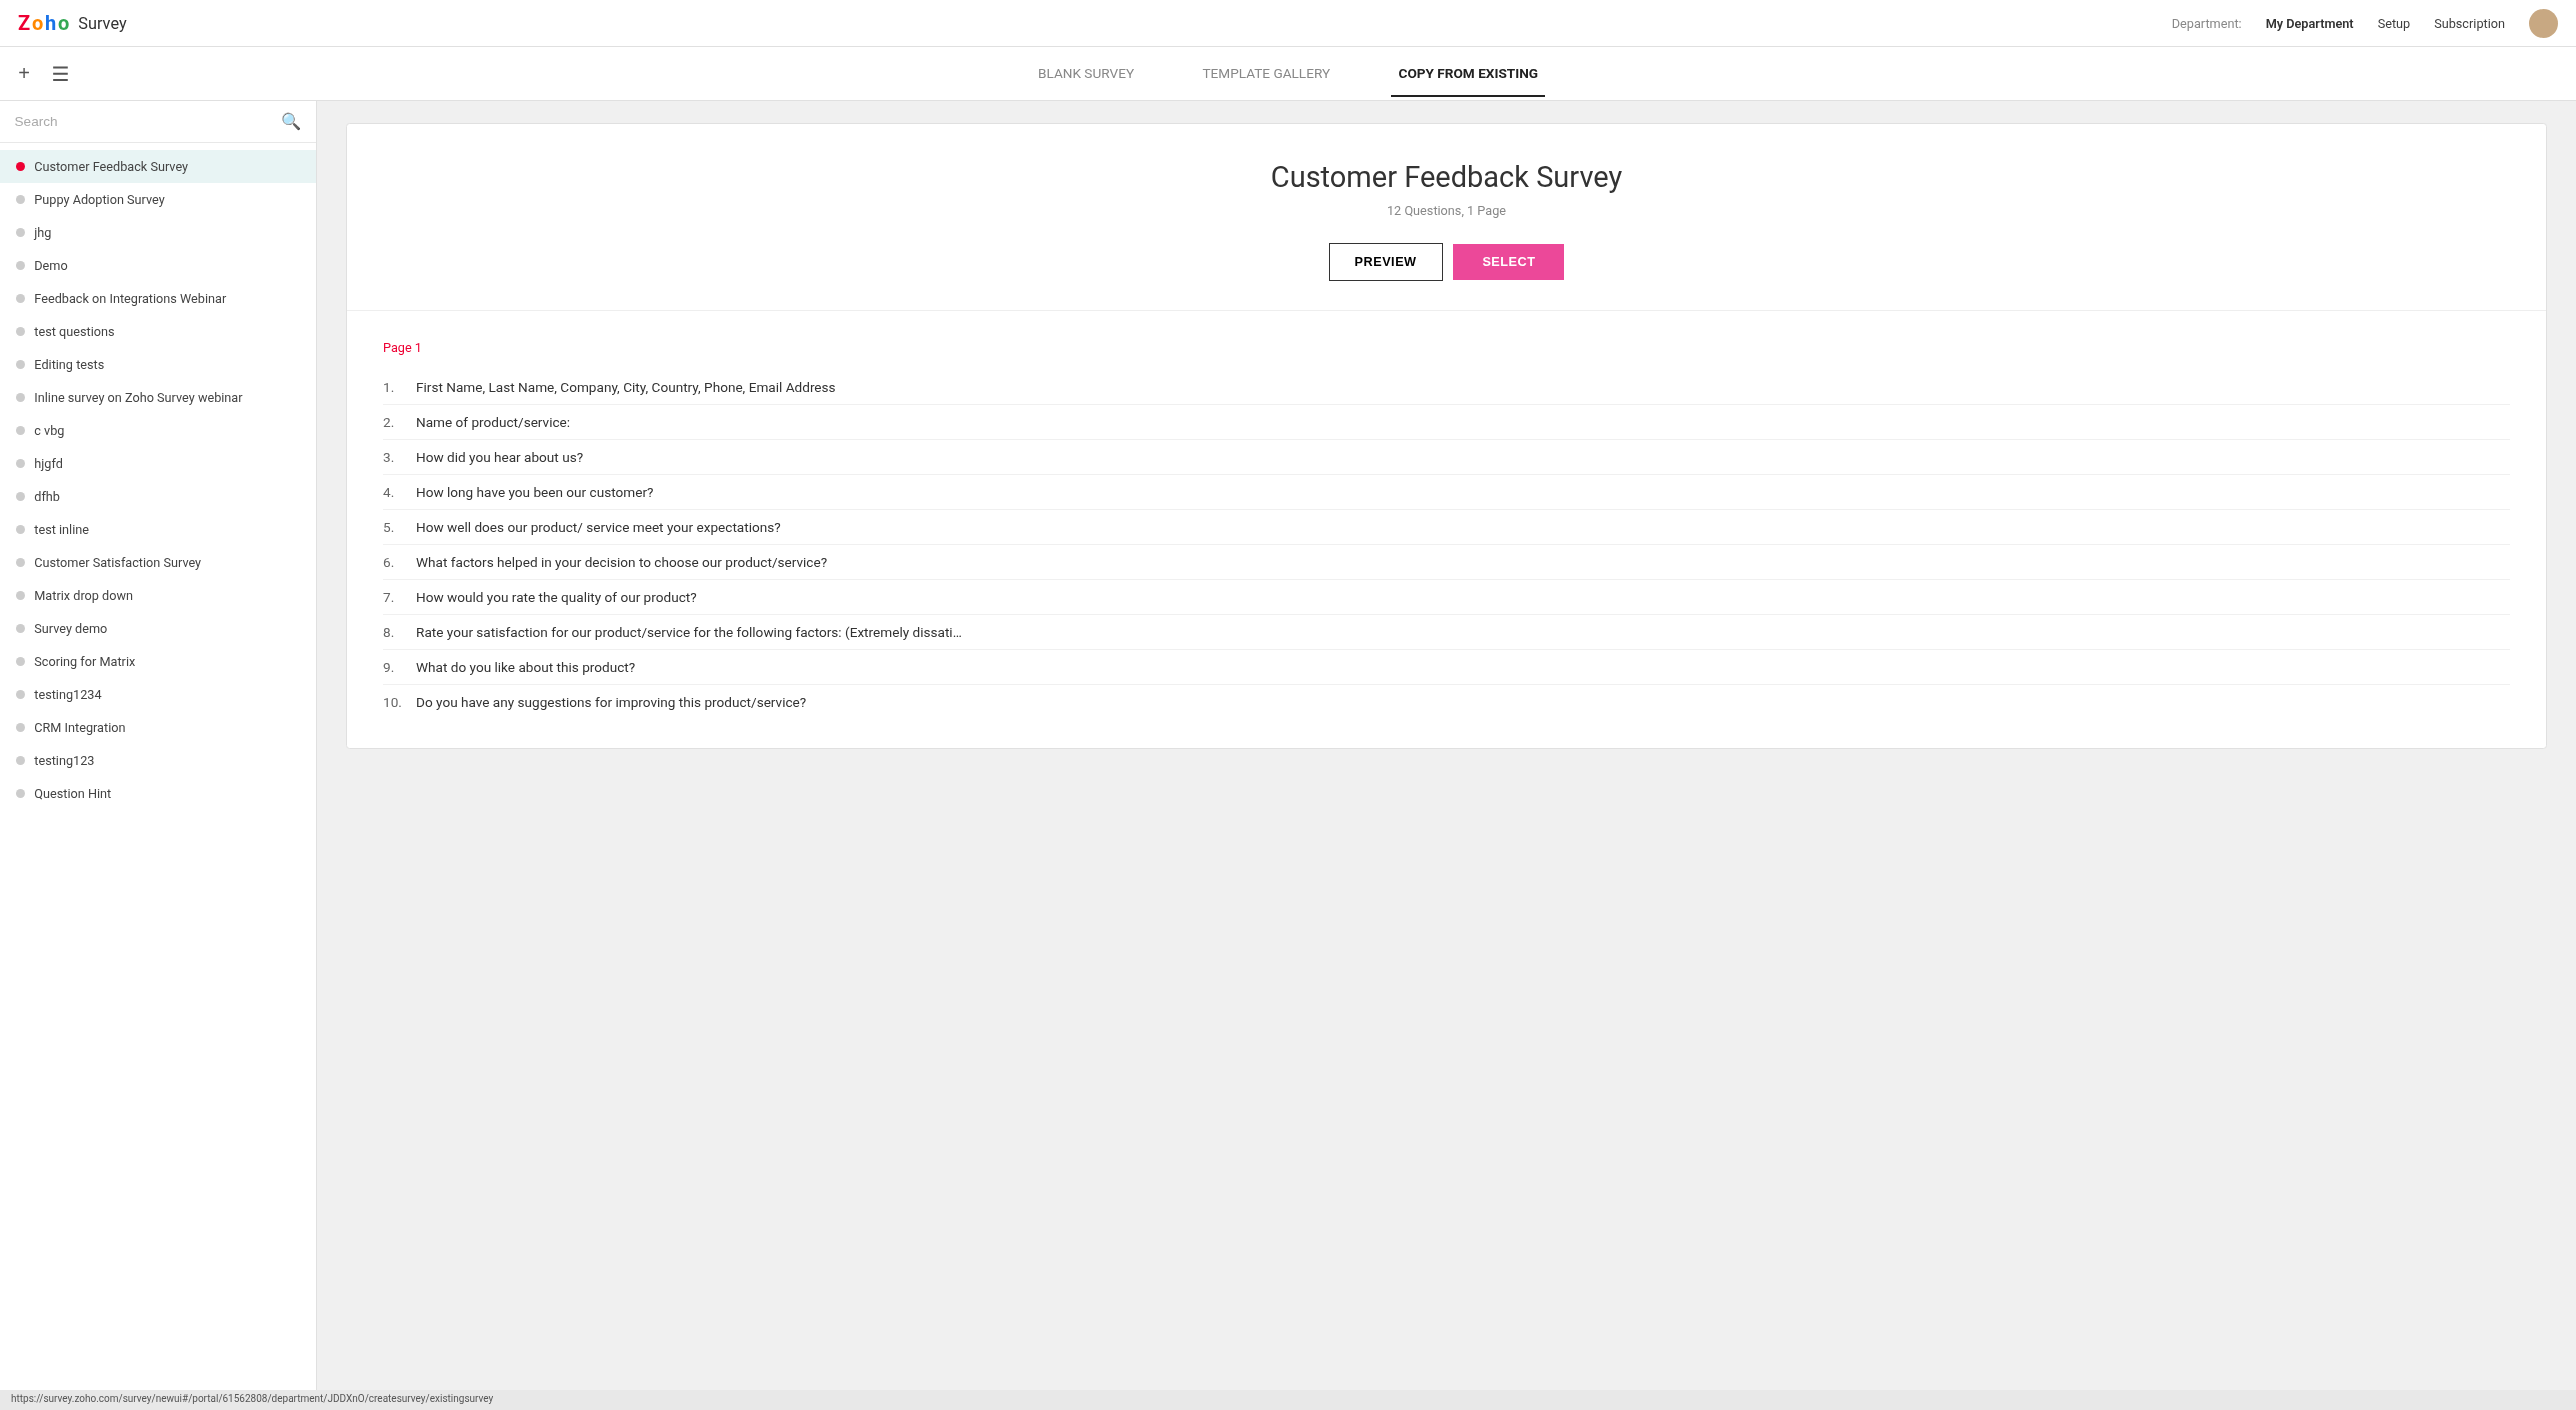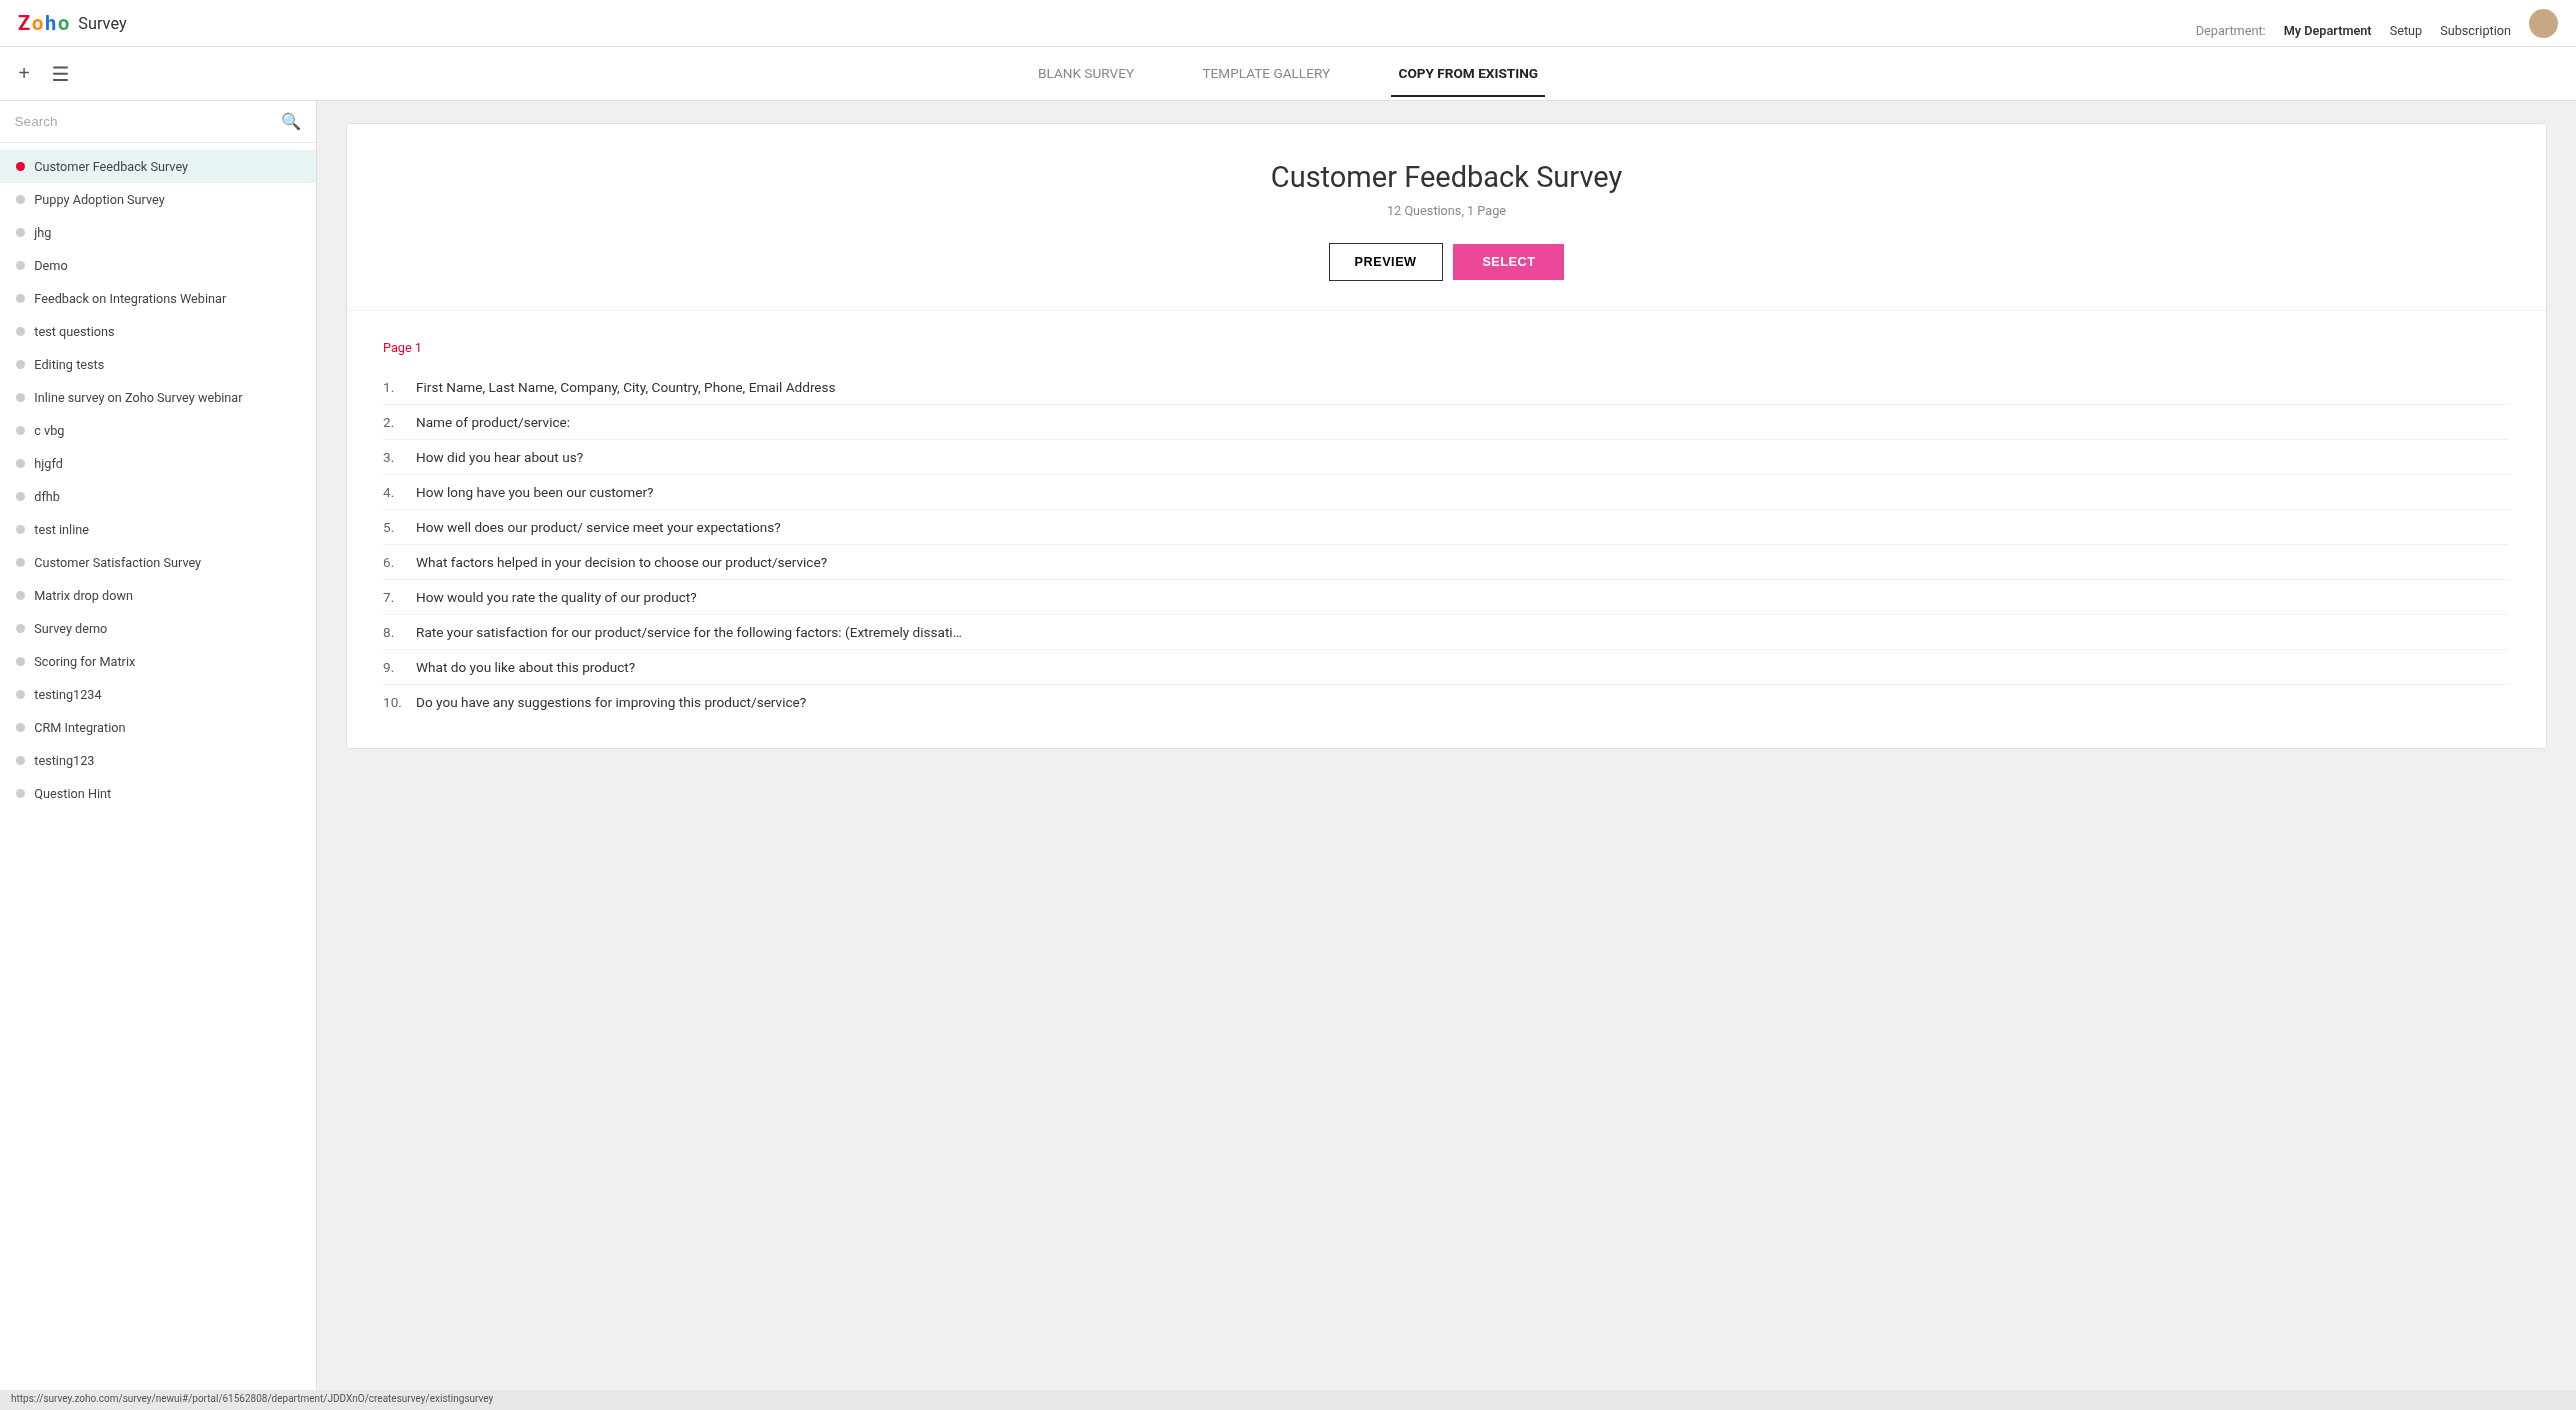--- a/index.html
+++ b/index.html
@@ -11,21 +11,21 @@
       background: #fff; border-bottom: 0.9px solid #e0e0e0;
       padding: 0 18px; position: fixed; top: 0; left: 0; right: 0; z-index: 100;
     }
     .logo-area { display: flex; align-items: center; gap: 5.4px; }
     .logo-box { display: flex; gap: 1.8px; }
     .logo-z { font-size: 20px; font-weight: 700; color: #e03; }
     .logo-o { font-size: 20px; font-weight: 700; color: #f80; }
     .logo-h { font-size: 20px; font-weight: 700; color: #1a73e8; }
     .logo-o2 { font-size: 20px; font-weight: 700; color: #34a853; }
     .logo-survey { font-size: 16.3px; color: #333; margin-left: 3.6px; text-align: center; }
-    .nav-right { margin-left: auto; display: flex; align-items: flex-end; gap: 18px; font-size: 12.7px; color: #555; }
+    .nav-right { margin-left: auto; display: flex; align-items: center; gap: 24px; font-size: 12.7px; color: #555; }
     .department-label { color: #888; }
     .department-select { font-weight: 600; color: #333; cursor: pointer; }
     .nav-link { color: #404040; cursor: pointer; }
     .avatar { width: 29px; height: 29px; border-radius: 50%; background: #c8a882; cursor: pointer; }
 
     
     .toolbar {
       display: flex; align-items: center; justify-content: center;
       height: 54px; background: #fff; border-bottom: 0.9px solid #e0e0e0;
       position: fixed; top: 47px; left: 0; right: 0; z-index: 99;

